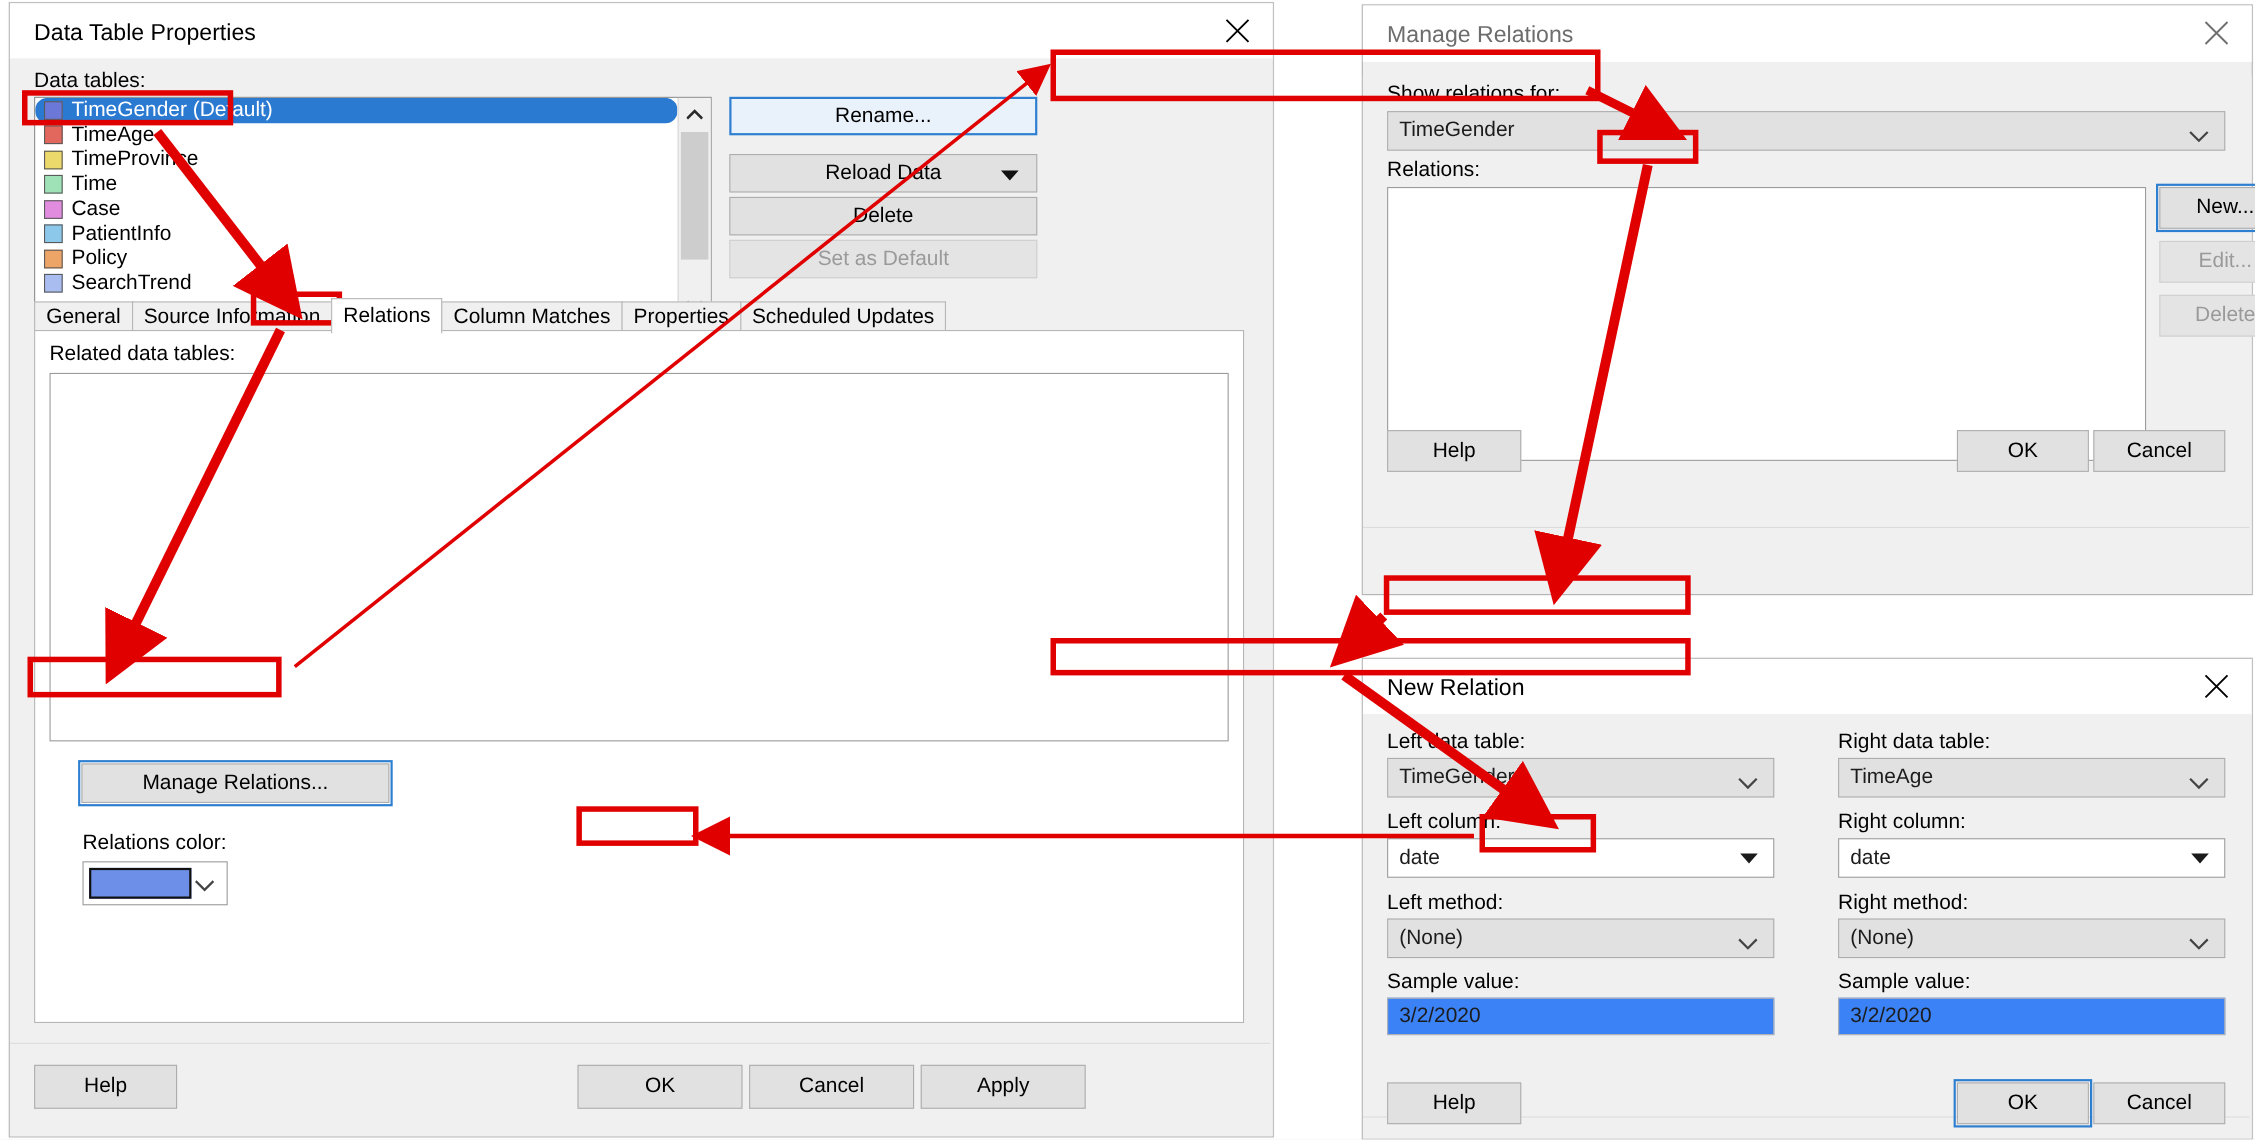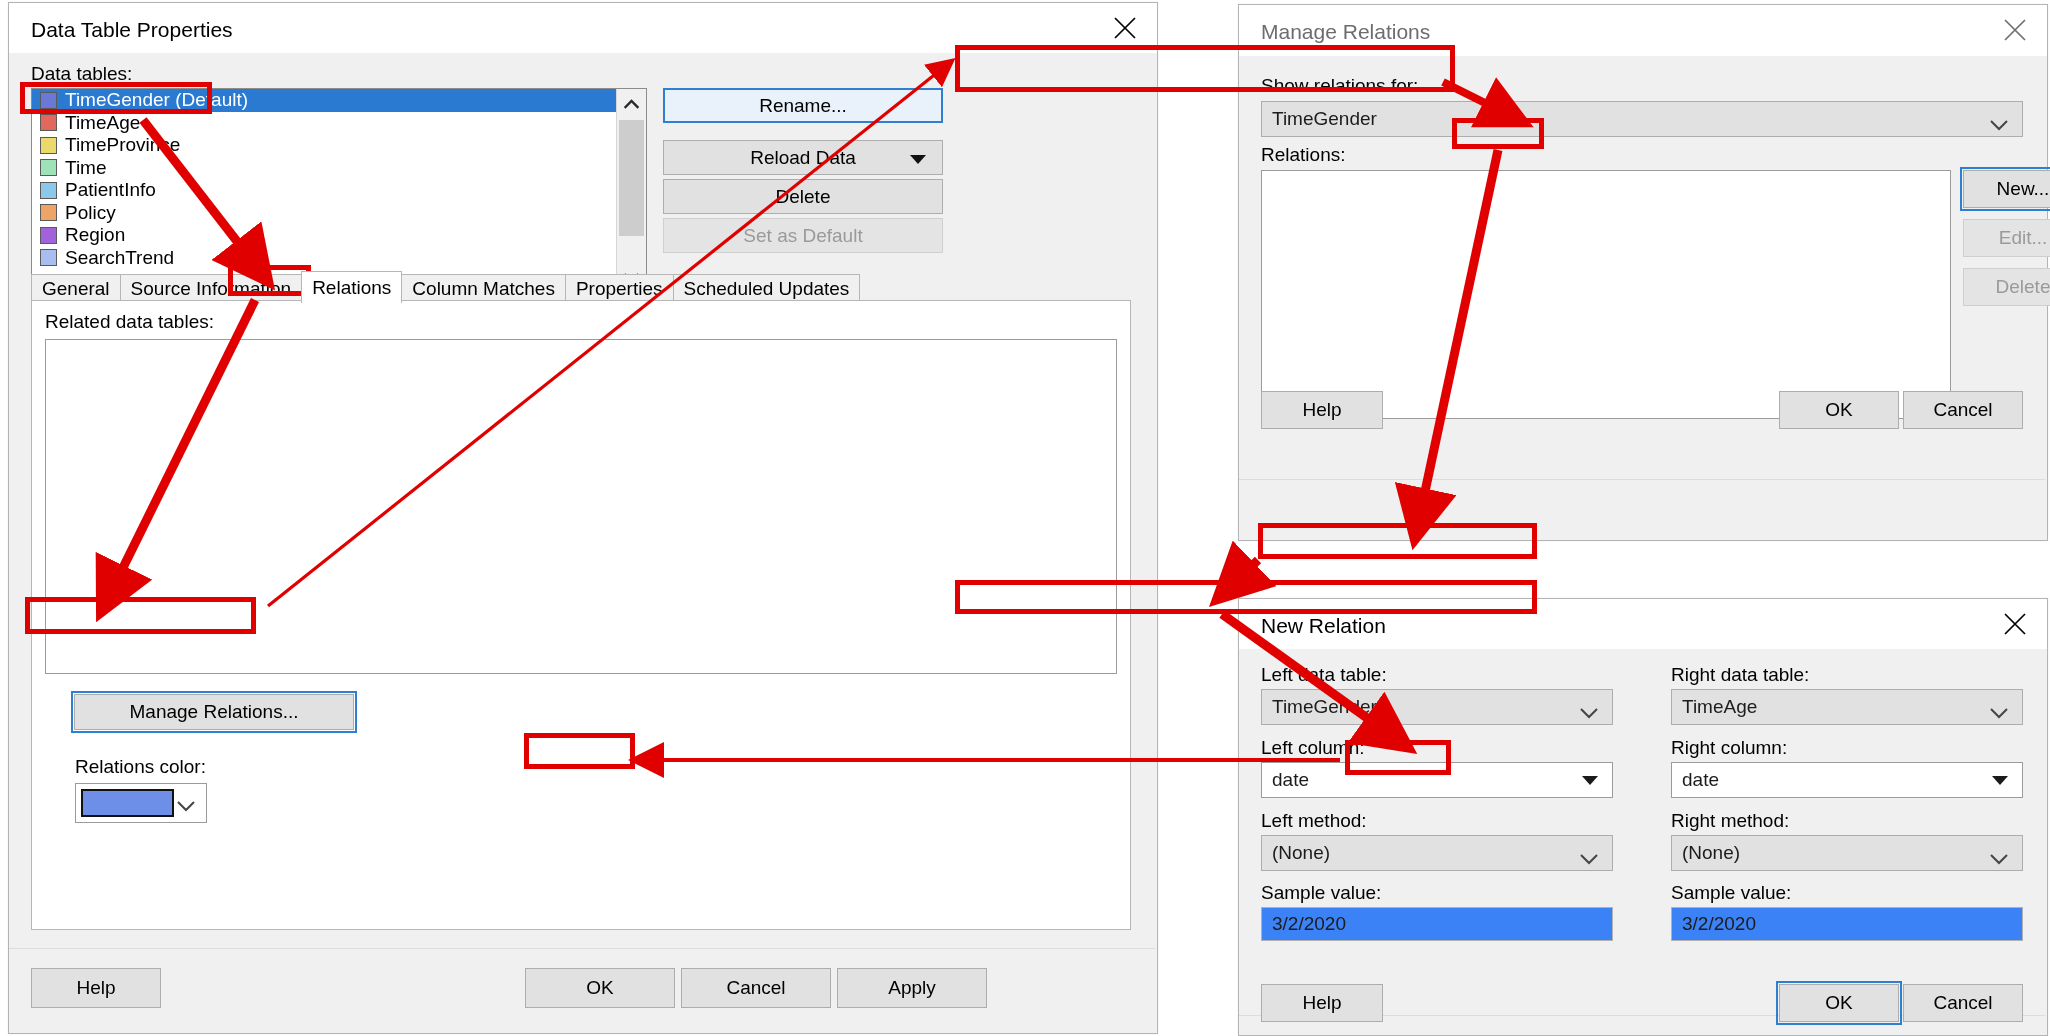--- a/index.html
+++ b/index.html
@@ -43,21 +43,21 @@
   .btn .caret{position:absolute;right:16px;top:50%;margin-top:-3px;
     width:0;height:0;border-left:8px solid transparent;
     border-right:8px solid transparent;border-top:9px solid #111;}
 
   
   .listbox{
     position:absolute;background:#fff;border:1px solid #8c8c8c;box-sizing:border-box;
   }
   .listrow{position:relative;height:22.5px;display:flex;align-items:center;
     padding-left:8px;font-size:19px;color:#000;white-space:nowrap;}
-  .listrow.sel{background:#2a7ad2;color:#fff;}
+  .listrow.sel{background:#2a7ad2;color:#fff;border-radius:11px;}
   .sw{width:15px;height:15px;border:1px solid #5a5a5a;margin-right:8px;flex:0 0 auto;}
 
   
   .sbar{position:absolute;top:0;right:0;width:29px;bottom:0;background:#f0f0f0;
     border-left:1px solid #d6d6d6;}
   .sarrow{position:absolute;left:0;width:29px;height:29px;display:flex;
     align-items:center;justify-content:center;cursor:pointer;}
   .sthumb{position:absolute;left:2px;width:25px;background:#cdcdcd;cursor:pointer;}
 
   
@@ -125,30 +125,30 @@
         </div>
         <div class="listrow">
           <span class="sw" style="background:#ecd96b;"></span>
           <span>TimeProvince</span>
         </div>
         <div class="listrow">
           <span class="sw" style="background:#9fe2b8;"></span>
           <span>Time</span>
         </div>
         <div class="listrow">
+          <span class="sw" style="background:#e28ce0;"></span>
+          <span>Case</span>
+        </div>
+        <div class="listrow">
           <span class="sw" style="background:#8cc8ea;"></span>
           <span>PatientInfo</span>
         </div>
         <div class="listrow">
           <span class="sw" style="background:#eda567;"></span>
           <span>Policy</span>
-        </div>
-        <div class="listrow">
-          <span class="sw" style="background:#a262da;"></span>
-          <span>Region</span>
         </div>
         <div class="listrow">
           <span class="sw" style="background:#a9bdf0;"></span>
           <span>SearchTrend</span>
         </div>
       </div>
       <div class="sbar">
         <div class="sarrow" style="top:0;">
           <svg width="15" height="10" viewBox="0 0 15 10">
               <path d="M1.5 8 L7.5 2 L13.5 8" stroke="#2b2b2b" stroke-width="2.4" fill="none" stroke-linecap="square"></path>

